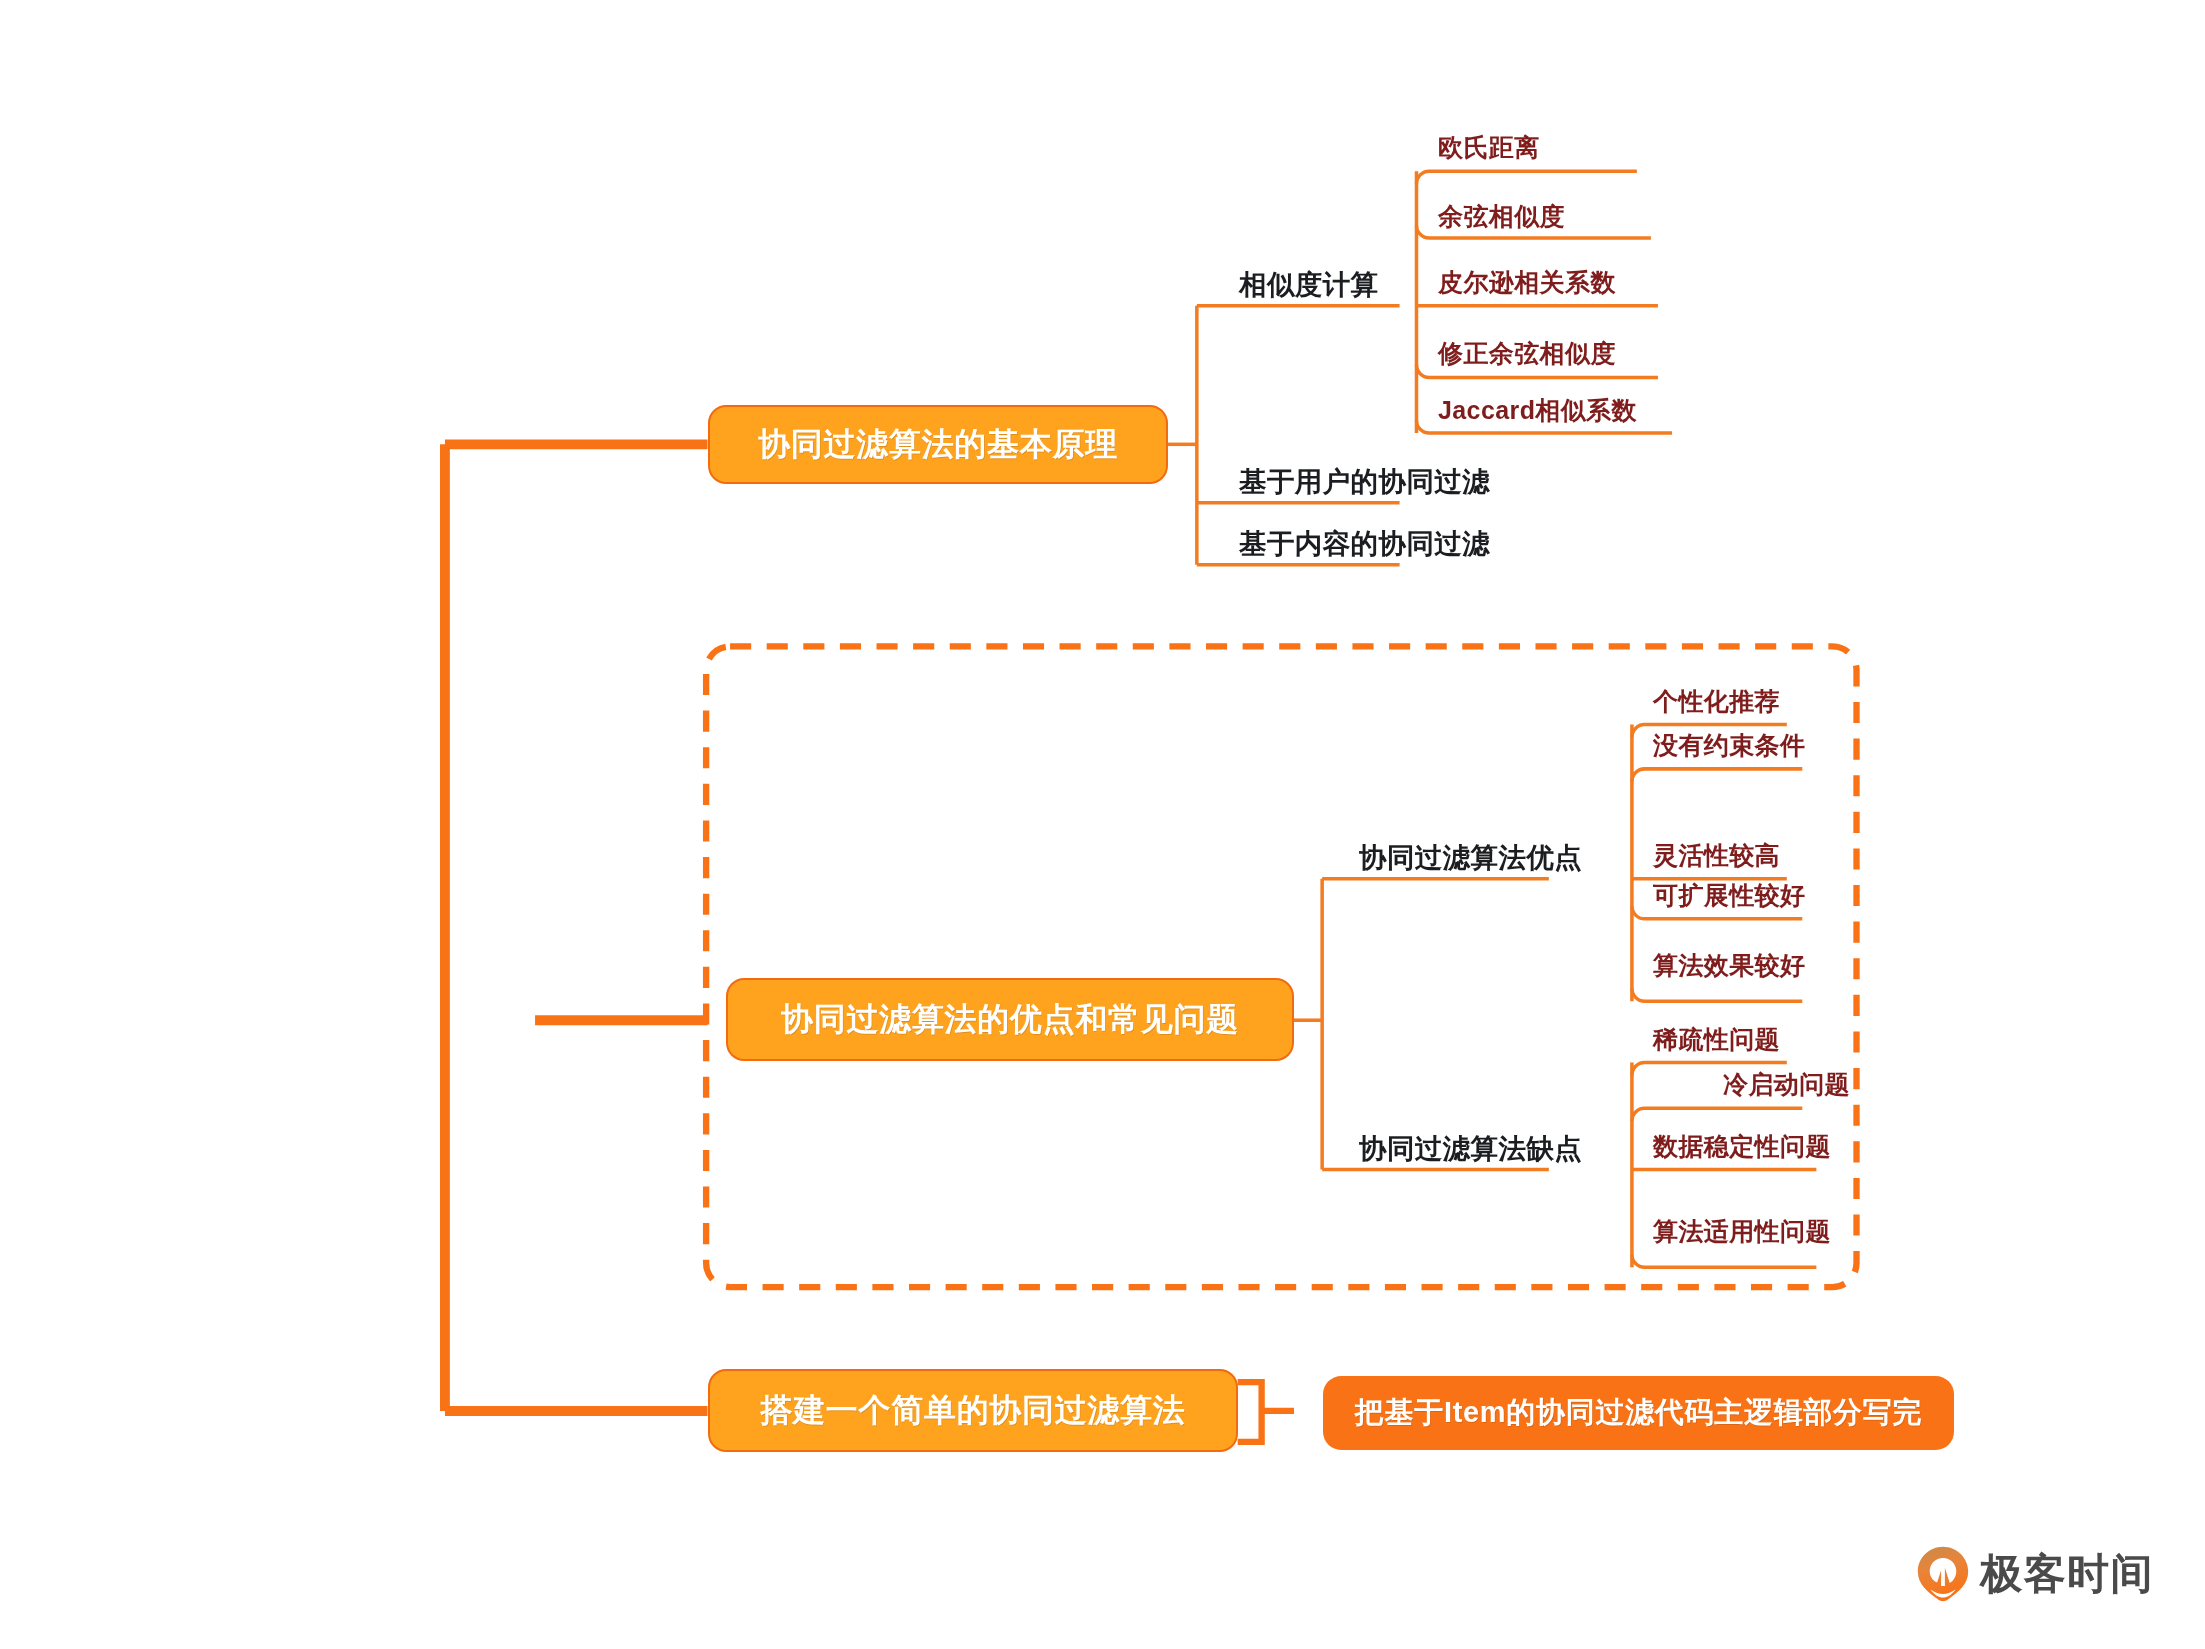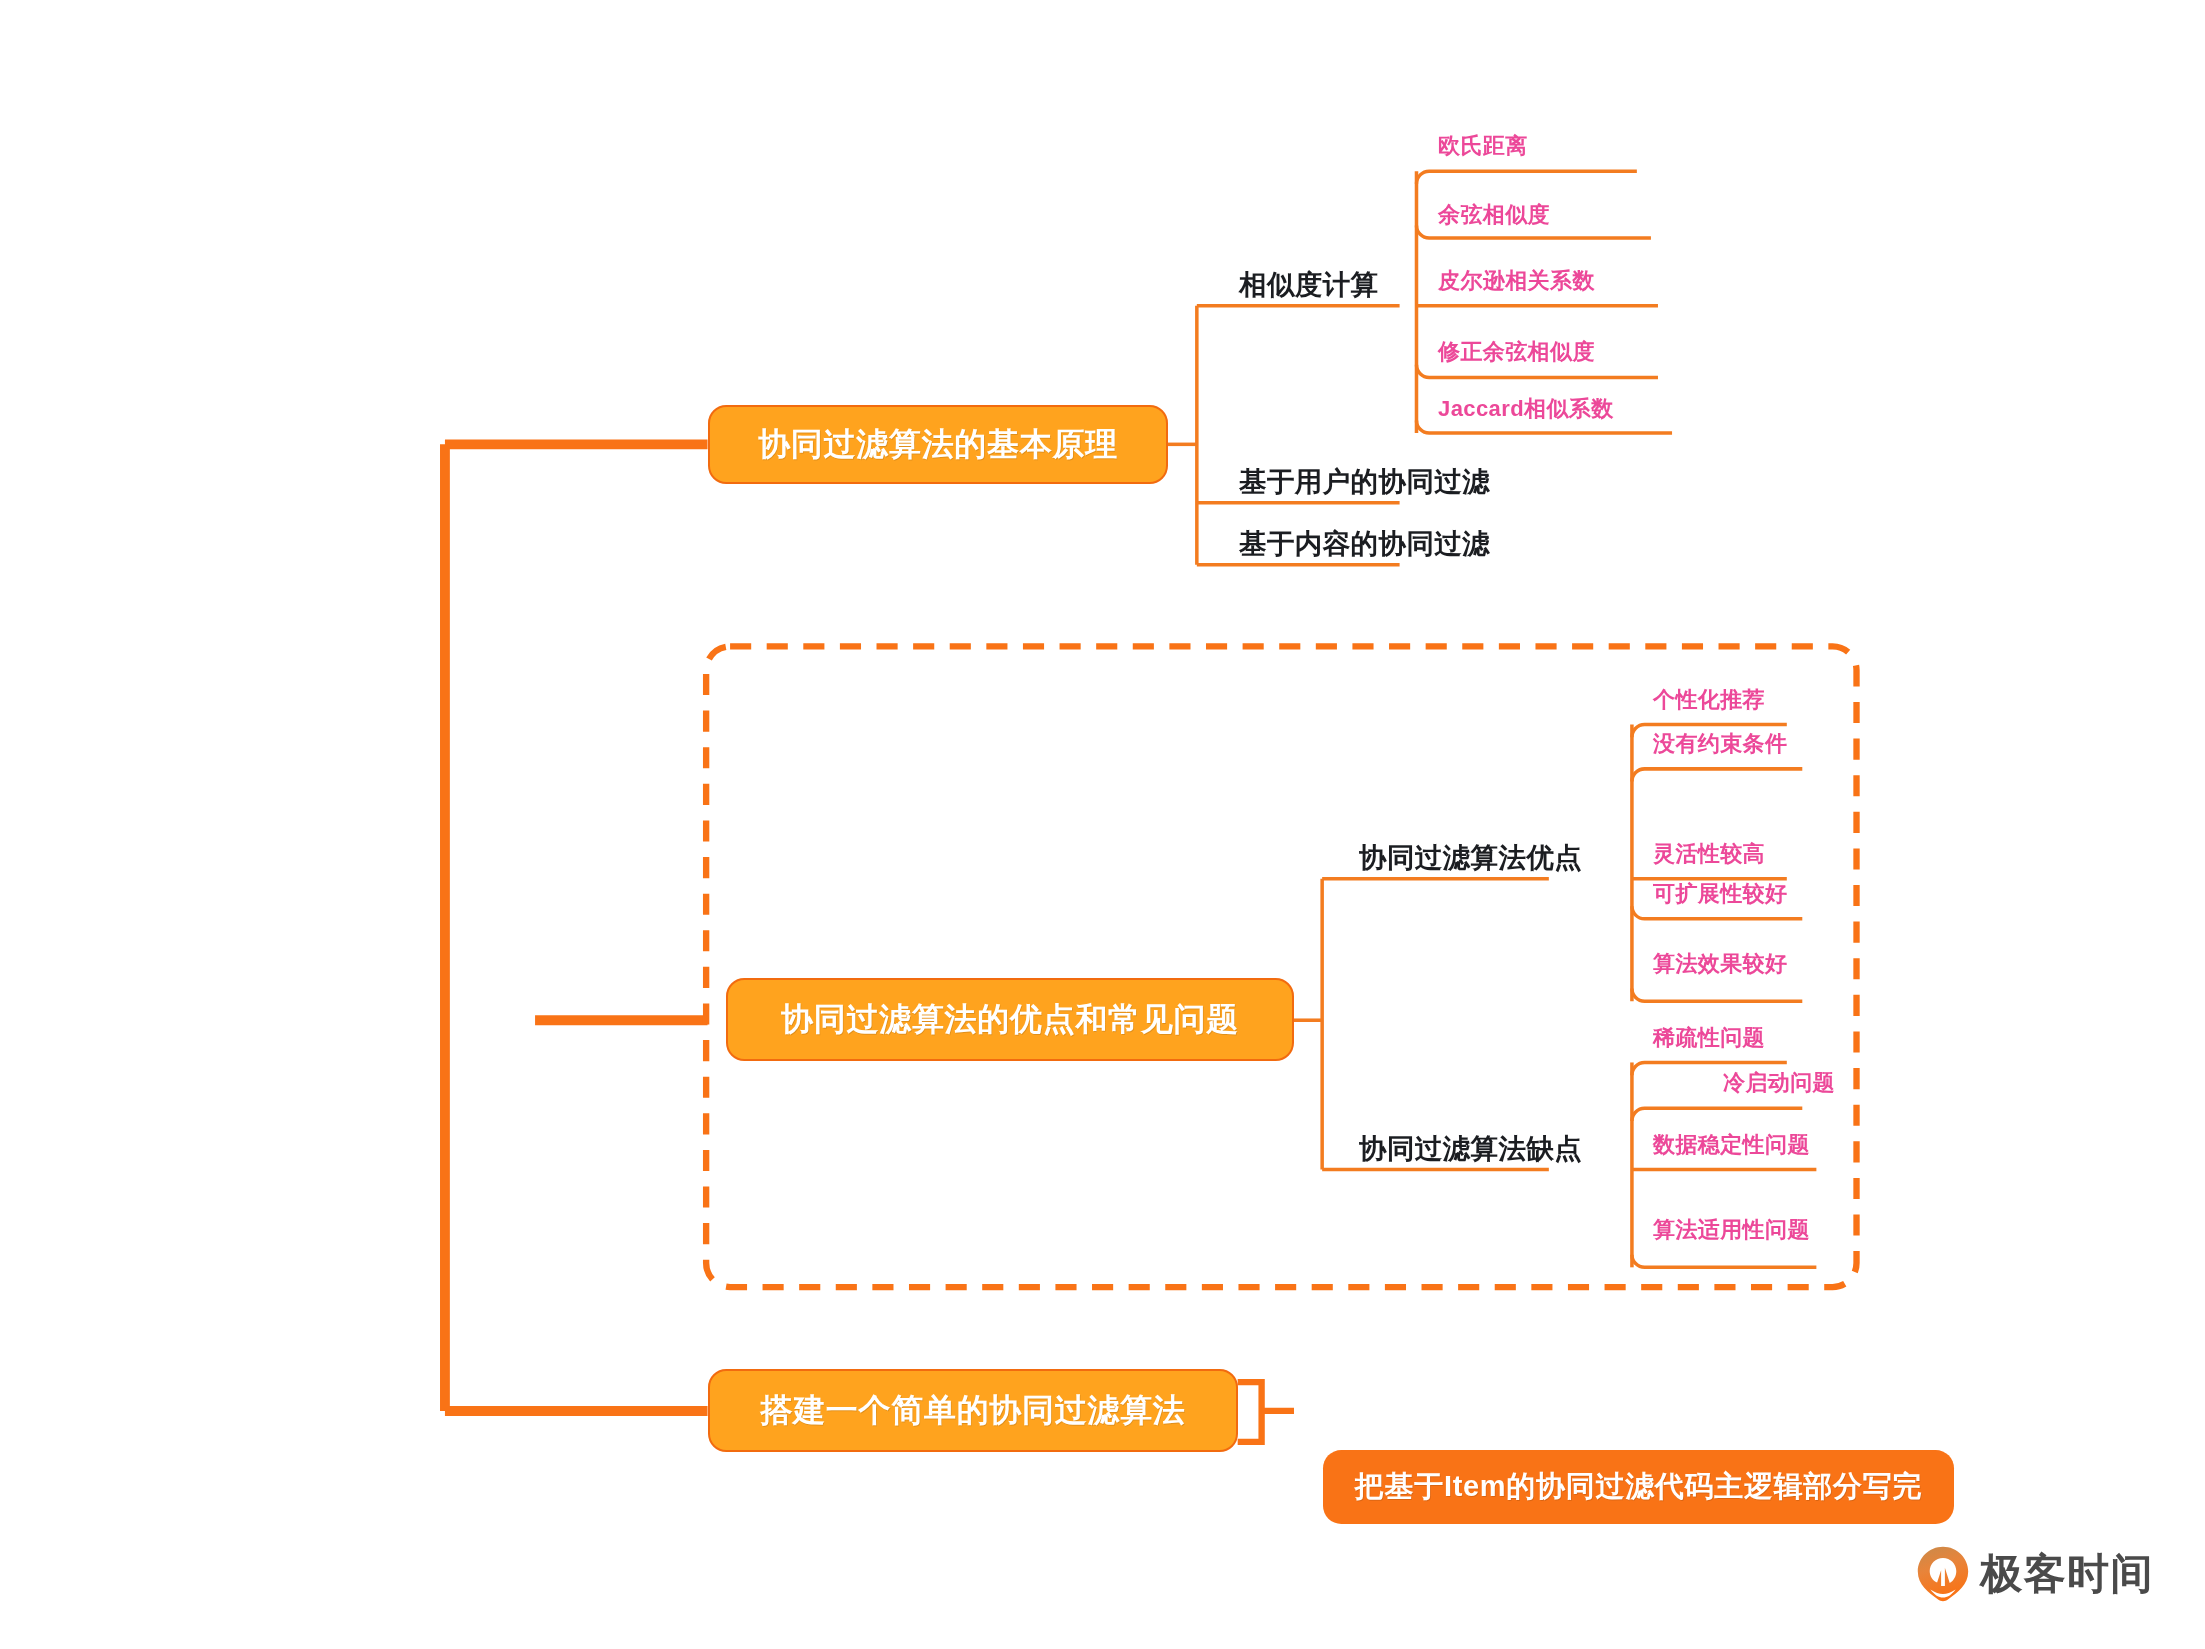--- a/index.html
+++ b/index.html
@@ -13,21 +13,21 @@
 
   
   .node{position:absolute;box-sizing:border-box;display:flex;align-items:center;
         justify-content:center;color:#ffffff;font-weight:bold;white-space:nowrap;
         text-shadow:0.7px 0.7px 0 rgba(0,0,0,.12);}
   .node.root{background:#F97316;border-radius:18.3px;font-size:54px;letter-spacing:2.8px;}
   .node.lvl2{background:#FFA31E;border:2.1px solid #F26B0F;border-radius:18.3px;font-size:32px;letter-spacing:0.7px;}
   .node.strong{background:#F97316;border-radius:18.3px;font-size:29px;letter-spacing:0.7px;}
 
   
-  .leaf{position:absolute;color:#ec4899;font-weight:bold;font-size:22px;
+  .leaf{position:absolute;color:#7f1d1d;font-weight:bold;font-size:25px;
         white-space:nowrap;line-height:1;letter-spacing:0.4px;}
   .branchlbl{position:absolute;color:#1b1d21;font-weight:bold;font-size:27.5px;
         white-space:nowrap;line-height:1;letter-spacing:0.4px;}
 
   
   #logo{position:absolute;left:1917px;top:1546px;display:flex;align-items:center;gap:11.3px;}
   #logo .pin{width:52px;height:56px;position:relative;}
   #logo .wordmark{font-size:42px;font-weight:bold;color:#4a4a4a;letter-spacing:1.4px;
         font-family:"Liberation Sans","DejaVu Sans",sans-serif;}
 </style>
@@ -100,21 +100,21 @@
   </div>
 
   <div class="node lvl2" style="left:726px;top:978px;width:568px;height:83px;">
     <span>协同过滤算法的优点和常见问题</span>
   </div>
 
   <div class="node lvl2" style="left:708px;top:1369px;width:530px;height:83px;">
     <span>搭建一个简单的协同过滤算法</span>
   </div>
 
-  <div class="node strong" style="left:1323px;top:1450px;width:631px;height:74px;">
+  <div class="node strong" style="left:1323px;top:1376px;width:631px;height:74px;">
     <span>把基于Item的协同过滤代码主逻辑部分写完</span>
   </div>
 
   <div class="branchlbl" style="left:1239px;top:271px;">相似度计算</div>
   <div class="branchlbl" style="left:1239px;top:468px;">基于用户的协同过滤</div>
   <div class="branchlbl" style="left:1239px;top:530px;">基于内容的协同过滤</div>
 
   <div class="leaf" style="left:1438px;top:135px;">欧氏距离</div>
   <div class="leaf" style="left:1438px;top:204px;text-align:right;">余弦相似度</div>
   <div class="leaf" style="left:1438px;top:270px;">皮尔逊相关系数</div>

